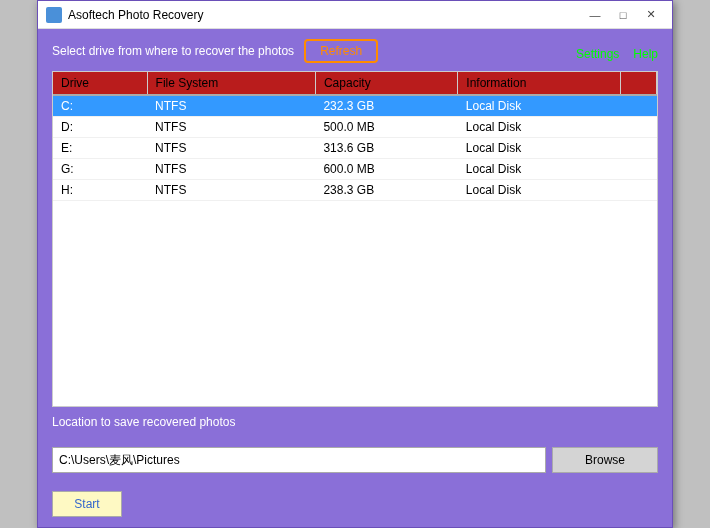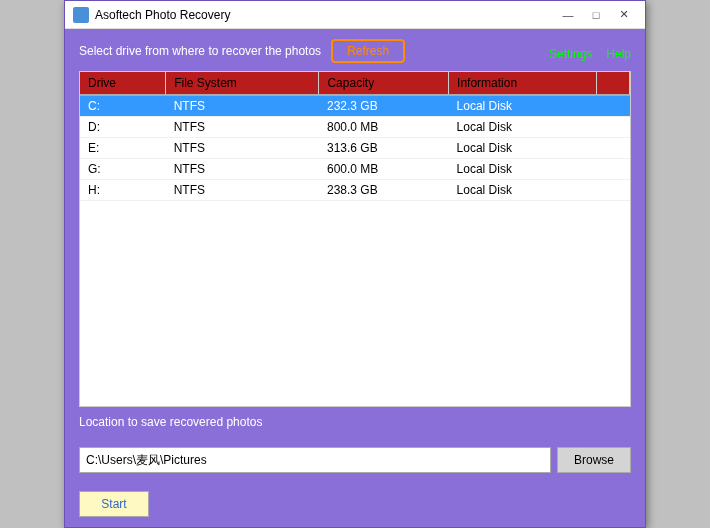--- a/index.html
+++ b/index.html
@@ -8,21 +8,21 @@
       font-size: 12px;
       background: #c0c0c0;
       display: flex;
       align-items: center;
       justify-content: center;
       width: 710px;
       height: 528px;
       overflow: hidden;
     }
     .window {
-      width: 582px;
+      width: 636px;
       height: 528px;
       background: #8a6fd8;
       border: 1px solid #6a4fb8;
       display: flex;
       flex-direction: column;
       box-shadow: 2px 2px 8px rgba(0,0,0,0.4);
     }
     .titlebar {
       background: #ffffff;
       height: 28px;
@@ -157,21 +157,21 @@
       flex: 1;
       height: 26px;
       border: 1px solid #aaa;
       background: white;
       padding: 6px 6px;
       font-size: 12px;
       color: #000;
     }
     .browse-btn {
       height: 26px;
-      padding: 0 16px;
+      padding: 0 32px;
       background: #d4d4d4;
       border: 1px solid #aaa;
       font-size: 12px;
       cursor: pointer;
     }
     .start-btn {
       width: 70px;
       height: 26px;
       background: #fef9c3;
       border: 1px solid #aaa;
@@ -223,21 +223,21 @@
         <tr class="selected">
               <td>C:</td>
               <td>NTFS</td>
               <td>232.3 GB</td>
               <td>Local Disk</td>
               <td></td>
             </tr>
             <tr>
               <td>D:</td>
               <td>NTFS</td>
-              <td>800.0 MB</td>
+              <td>500.0 MB</td>
               <td>Local Disk</td>
               <td></td>
             </tr>
             <tr>
               <td>E:</td>
               <td>NTFS</td>
               <td>313.6 GB</td>
               <td>Local Disk</td>
               <td></td>
             </tr>

